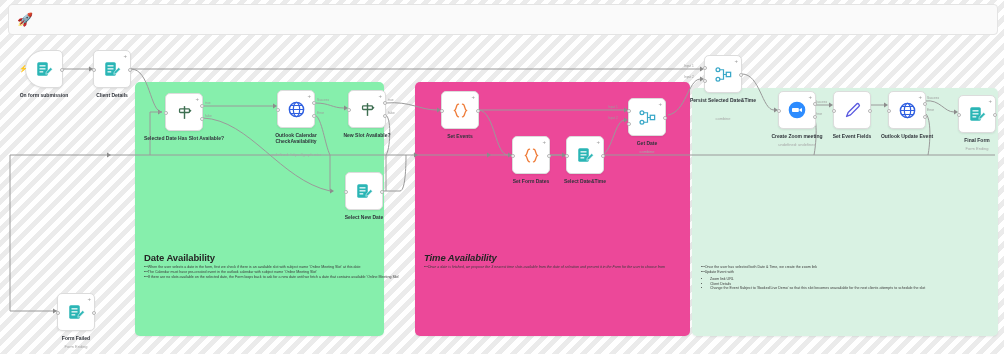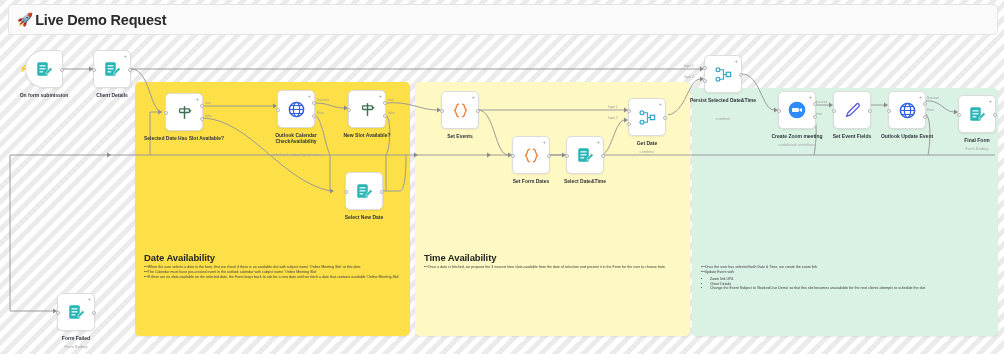--- a/index.html
+++ b/index.html
@@ -37,22 +37,22 @@
     position:absolute;font-weight:bold;color:#252525;
     letter-spacing:-.1px;
   }
   .panel .p-body{
     position:absolute;color:#3a3a3a;line-height:1.35;
   }
   .panel .p-body .ln{display:block;}
   .panel .p-body ul{margin:2px 0 0 0;padding-left:9px;}
   .panel .p-body li{margin:0;padding:0;list-style:disc;}
 
-  #panel-date{left:135px;top:82px;width:275px;height:254px;background:#fde047;}
-  #panel-time{left:415px;top:82px;width:275px;height:254px;background:#fef9c3;}
+  #panel-date{left:135px;top:82px;width:249px;height:254px;background:#86efac;}
+  #panel-time{left:415px;top:82px;width:275px;height:254px;background:#ec4899;font-style:italic;}
   #panel-zoom{left:692px;top:88px;width:306px;height:248px;background:#d9f2e3;}
 
   #panel-date .p-title{left:9px;top:170px;font-size:9.5px;}
   #panel-date .p-body {left:9px;top:183px;width:258px;font-size:3.6px;}
   #panel-time .p-title{left:9px;top:170px;font-size:9.5px;}
   #panel-time .p-body {left:9px;top:183px;width:258px;font-size:3.6px;}
   #panel-zoom .p-title{left:9px;top:164px;font-size:9.5px;}
   #panel-zoom .p-body {left:9px;top:177px;width:292px;font-size:3.6px;}
 
   
@@ -94,21 +94,20 @@
   .spark{position:absolute;left:-7px;top:14px;color:#f08a24;font-size:7px;line-height:1;}
   .ico{display:block;}
 </style>
 </head>
 <body>
 
 <div id="canvas-bg"></div>
 
 <div id="header-bar">
   <span class="rocket">🚀</span>
-  <span class="title">Live Demo Request</span>
 </div>
 
 <div class="panel" id="panel-date">
   <div class="p-title">Date Availability</div>
   <div class="p-body">
     <span class="ln">•••When the user selects a date in the form, first we check if there is an available slot with subject name 'Online Meeting Slot' at this date</span>
     <span class="ln">•••The Calendar must have pre-created event in the outlook calendar with subject name 'Online Meeting Slot'</span>
     <span class="ln">•••If there are no slots available on the selected date, the Form loops back to ask for a new date until we fetch a date that contains available 'Online Meeting Slot'</span>
   </div>
 </div>

